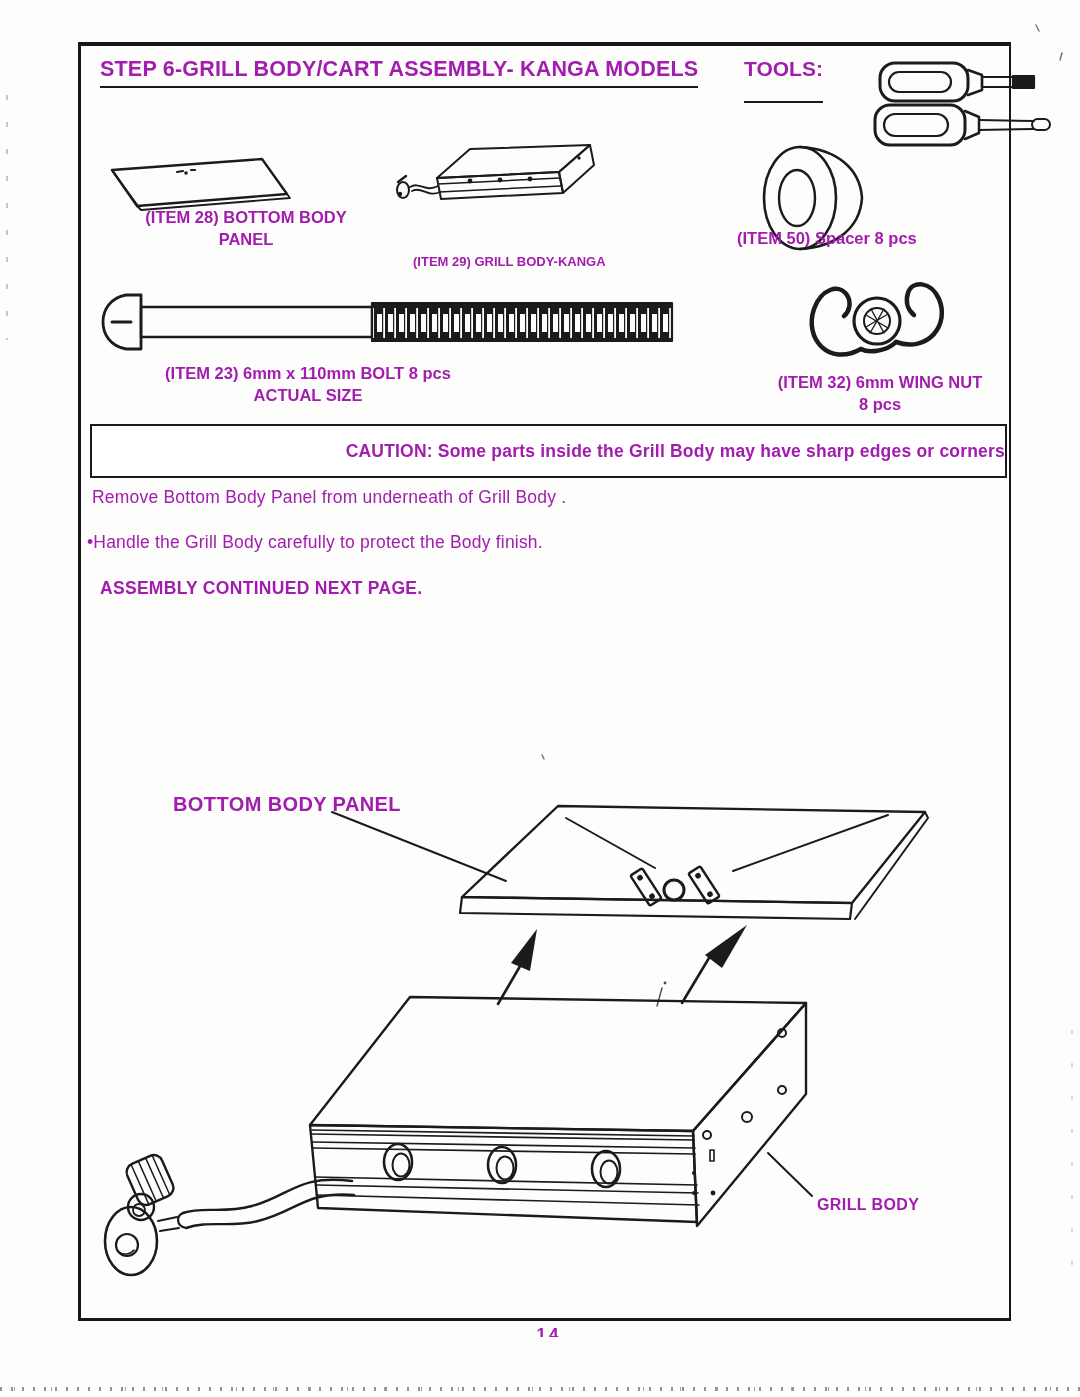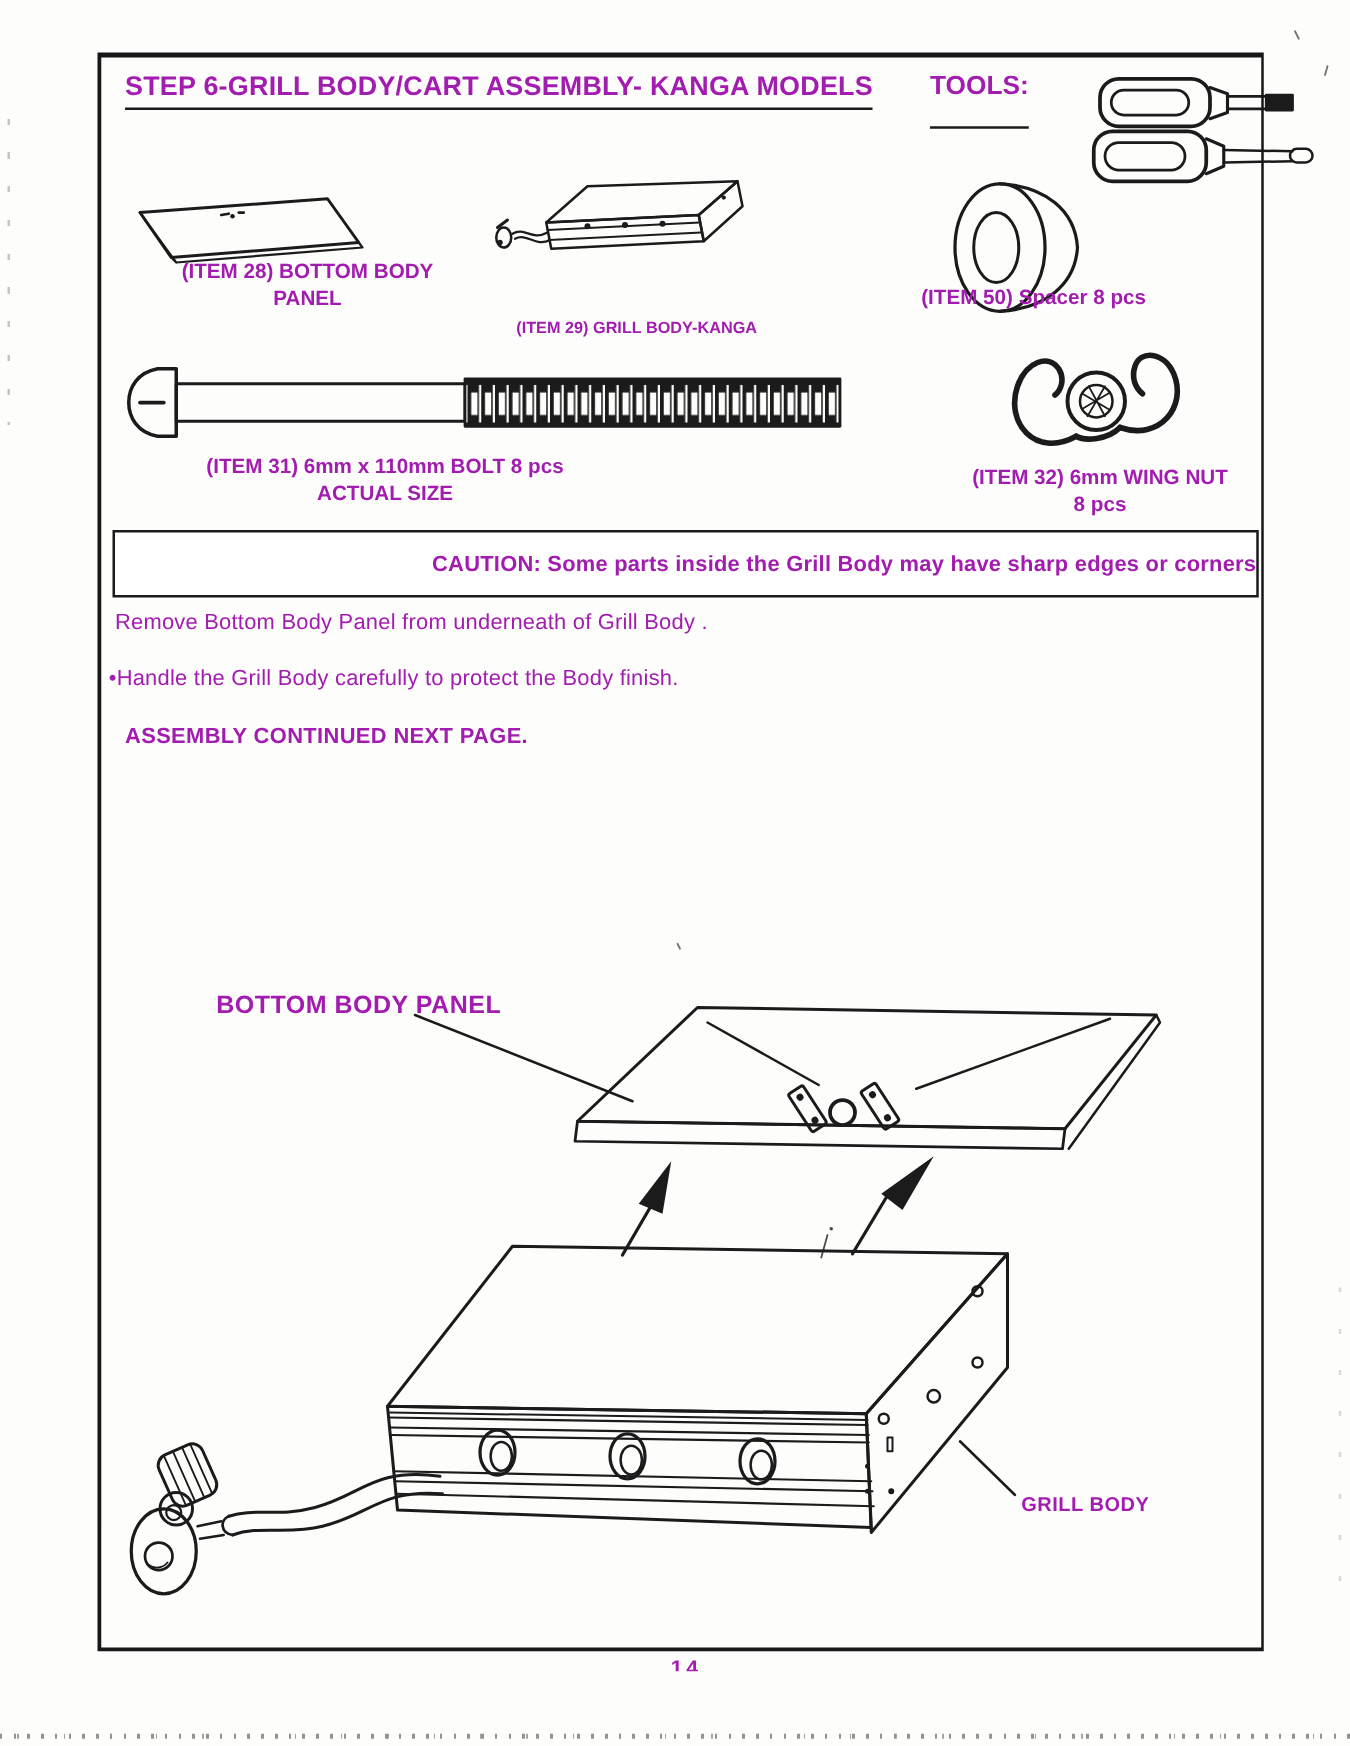--- a/index.html
+++ b/index.html
@@ -218,21 +218,21 @@
   <div class="abs title">STEP 6-GRILL BODY/CART ASSEMBLY- KANGA MODELS</div>
   <div class="abs tools">TOOLS:</div>
 
   <div class="abs part-label lbl28">
     <div>(ITEM 28) BOTTOM BODY</div>
     <div>PANEL</div>
   </div>
   <div class="abs part-label lbl29">(ITEM 29) GRILL BODY-KANGA</div>
   <div class="abs part-label lbl30">(ITEM 50) Spacer 8 pcs</div>
   <div class="abs part-label lbl31">
-    <div class="l1">(ITEM 31) 6mm x 110mm BOLT 8 pcs</div>
+    <div class="l1">(ITEM 23) 6mm x 110mm BOLT 8 pcs</div>
     <div>ACTUAL SIZE</div>
   </div>
   <div class="abs part-label lbl32">
     <div>(ITEM 32) 6mm WING NUT</div>
     <div>8 pcs</div>
   </div>
 
   <div class="abs caution">
     <span>CAUTION: Some parts inside the Grill Body may have sharp edges or corners</span>
   </div>

